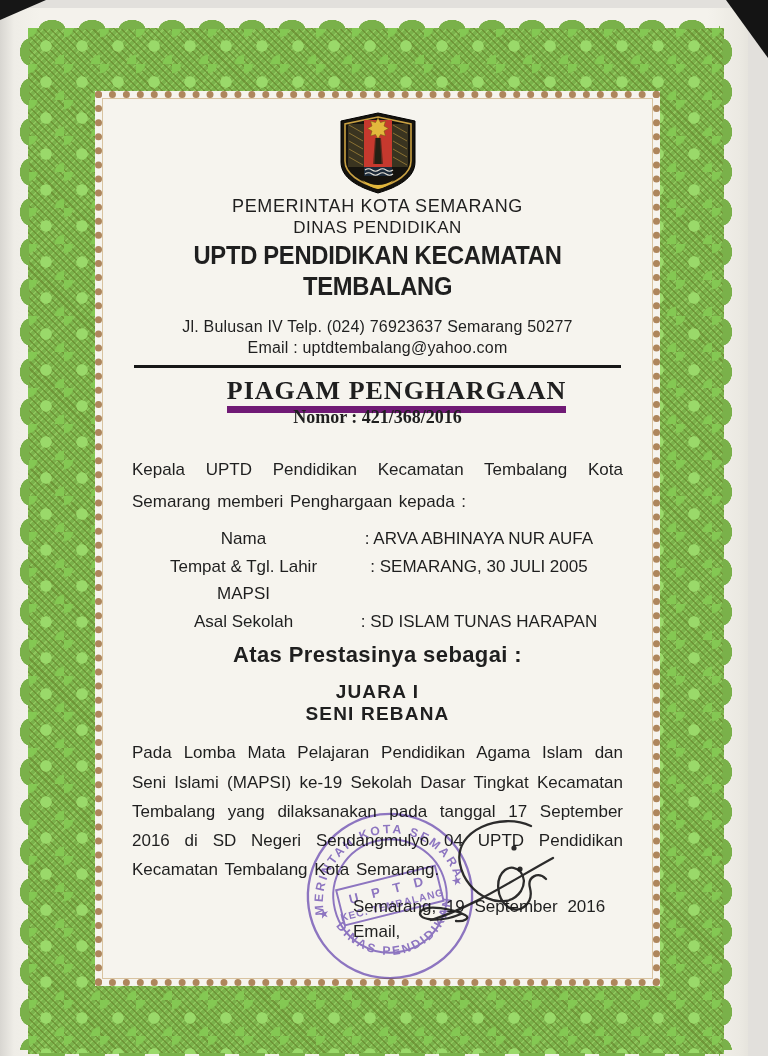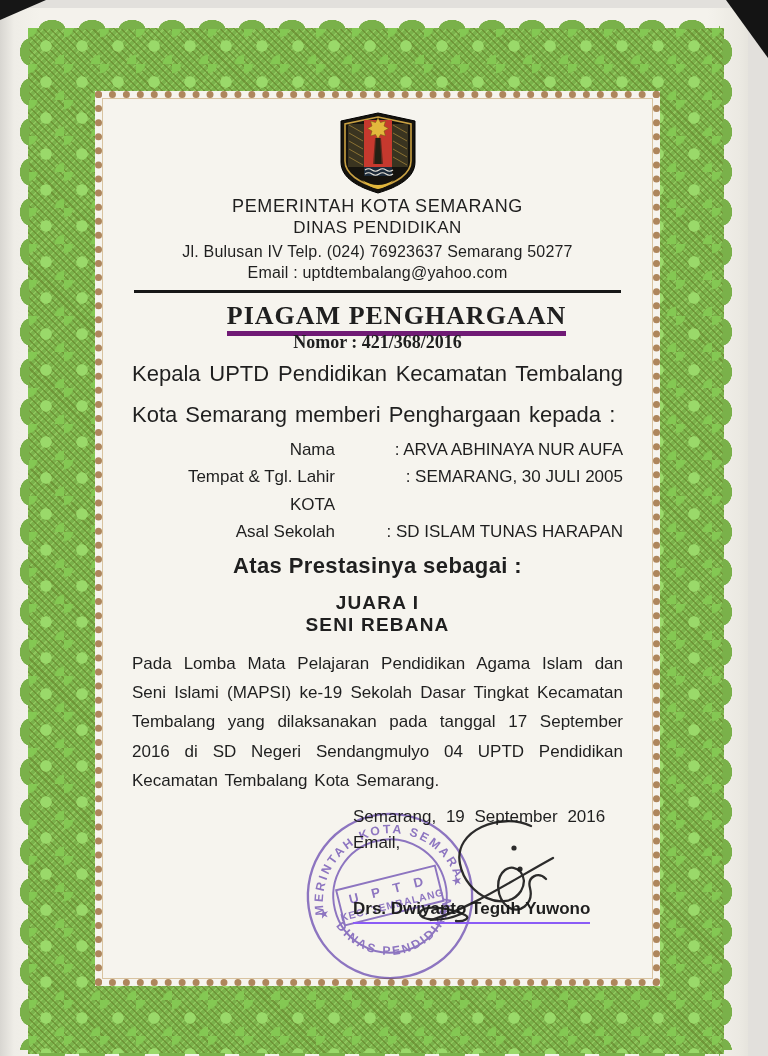--- a/index.html
+++ b/index.html
@@ -49,30 +49,30 @@
     border:7px dotted #ae865c;
     box-shadow:inset 0 0 0 1px #d8c3a0;
   }
   .content{box-sizing:border-box;width:100%;height:100%;padding:12px 30px 0 30px;overflow:hidden;text-align:center;}
   
   .emblem{display:block;margin:2px auto 2px auto;}
   .gov{font-size:18px;letter-spacing:.6px;line-height:1.22;}
   .dinas{font-size:17px;letter-spacing:.5px;line-height:1.2;}
   .office{font-size:25px;font-weight:bold;line-height:1.22;margin-top:2px;}
   .office span{display:inline-block;transform:scaleX(.95);transform-origin:center;letter-spacing:-.3px;}
-  .addr{font-size:16px;line-height:1.3;margin-top:4px;letter-spacing:.2px;}
+  .addr{font-size:16px;line-height:1.3;margin-top:16px;letter-spacing:.2px;}
   .email{font-size:16px;line-height:1.3;letter-spacing:.2px;}
   .rule{border:0;border-top:3px solid #171717;margin:6px 2px 0 2px;}
   
   .title{font-family:"Liberation Serif",serif;font-size:26px;font-weight:bold;letter-spacing:1px;margin-top:8px;line-height:1.15;}
-  .title span{border-bottom:5px solid #701a75;padding-bottom:1px;margin-left:38px;}
+  .title span{border-bottom:7px solid #701a75;padding-bottom:1px;margin-left:38px;}
   .nomor{font-family:"Liberation Serif",serif;font-size:18px;font-weight:bold;line-height:1.25;}
   
-  .salutation{margin-top:1px;font-size:22px;line-height:1.85;text-align:justify;text-align-last:left;word-spacing:2px;}
-  .fields{margin-top:0;text-align:right;font-size:17px;line-height:1.62;}
+  .salutation{margin-top:26px;font-size:17px;line-height:1.85;text-align:justify;text-align-last:left;word-spacing:2px;}
+  .fields{margin-top:8px;text-align:center;font-size:17px;line-height:1.62;}
   .frow{display:flex;}
   .flabel{width:203px;flex:0 0 203px;padding-left:20px;box-sizing:border-box;}
   .fvalue{flex:1;}
   .atas{margin-top:7px;font-size:22px;font-weight:bold;letter-spacing:.4px;}
   .award1{margin-top:13px;font-size:19px;font-weight:bold;letter-spacing:1.2px;}
   .award2{font-size:19px;font-weight:bold;letter-spacing:1.2px;}
   .bodytext{margin-top:13px;font-size:17px;line-height:1.72;text-align:justify;text-align-last:left;word-spacing:2px;}
   
   .closing{margin-top:9px;margin-left:221px;text-align:left;font-size:17px;line-height:1.5;position:relative;z-index:3;}
   .place-date{word-spacing:5px;}
@@ -107,41 +107,42 @@
         <path d="M38 6 l2.5 4.5 5-1.5 -1.5 5 4.5 2.5 -4.5 2.5 1.5 5 -5-1.5 -2.5 4.5 -2.5-4.5 -5 1.5 1.5-5 -4.5-2.5 4.5-2.5 -1.5-5 5 1.5 Z" fill="#e3b83c" stroke="#7a5c14" stroke-width=".6"></path>
         <path d="M35 26 h6 l2 26 h-10 Z" fill="#23201498"></path>
         <path d="M36 26 h4 l1.5 26 h-7 Z" fill="#232014"></path>
         <rect x="24" y="55" width="28" height="9" fill="#1d2b3a"></rect>
         <path d="M25 58 q3.5 -2.5 7 0 t7 0 t7 0 t7 0 M25 62 q3.5 -2.5 7 0 t7 0 t7 0 t7 0" stroke="#e8e4da" stroke-width="1.1" fill="none"></path>
         <path d="M22 68 q16 10 32 0 q-8 8 -16 9 q-8 -1 -16 -9 Z" fill="#e3b83c"></path>
       </svg>
 
       <div class="gov">PEMERINTAH KOTA SEMARANG</div>
       <div class="dinas">DINAS PENDIDIKAN</div>
+      <div class="office"><span>UPTD PENDIDIKAN KECAMATAN TEMBALANG</span></div>
       <div class="addr">Jl. Bulusan IV Telp. (024) 76923637 Semarang 50277</div>
       <div class="email">Email : uptdtembalang@yahoo.com</div>
 
       <hr class="rule">
 
       <div class="title"><span>PIAGAM PENGHARGAAN</span></div>
       <div class="nomor">Nomor : 421/368/2016</div>
 
       <div class="salutation">Kepala UPTD Pendidikan Kecamatan Tembalang Kota Semarang memberi Penghargaan kepada :</div>
 
       <div class="fields">
         <div class="frow">
           <div class="flabel">Nama</div>
           <div class="fvalue">: ARVA ABHINAYA NUR AUFA</div>
         </div>
         <div class="frow">
           <div class="flabel">Tempat &amp; Tgl. Lahir</div>
           <div class="fvalue">: SEMARANG, 30 JULI 2005</div>
         </div>
         <div class="frow">
-          <div class="flabel">KOTA</div>
+          <div class="flabel">MAPSI</div>
         </div>
         <div class="frow">
           <div class="flabel">Asal Sekolah</div>
           <div class="fvalue">: SD ISLAM TUNAS HARAPAN</div>
         </div>
       </div>
 
       <div class="atas">Atas Prestasinya sebagai :</div>
       <div class="award1">JUARA I</div>
       <div class="award2">SENI REBANA</div>

